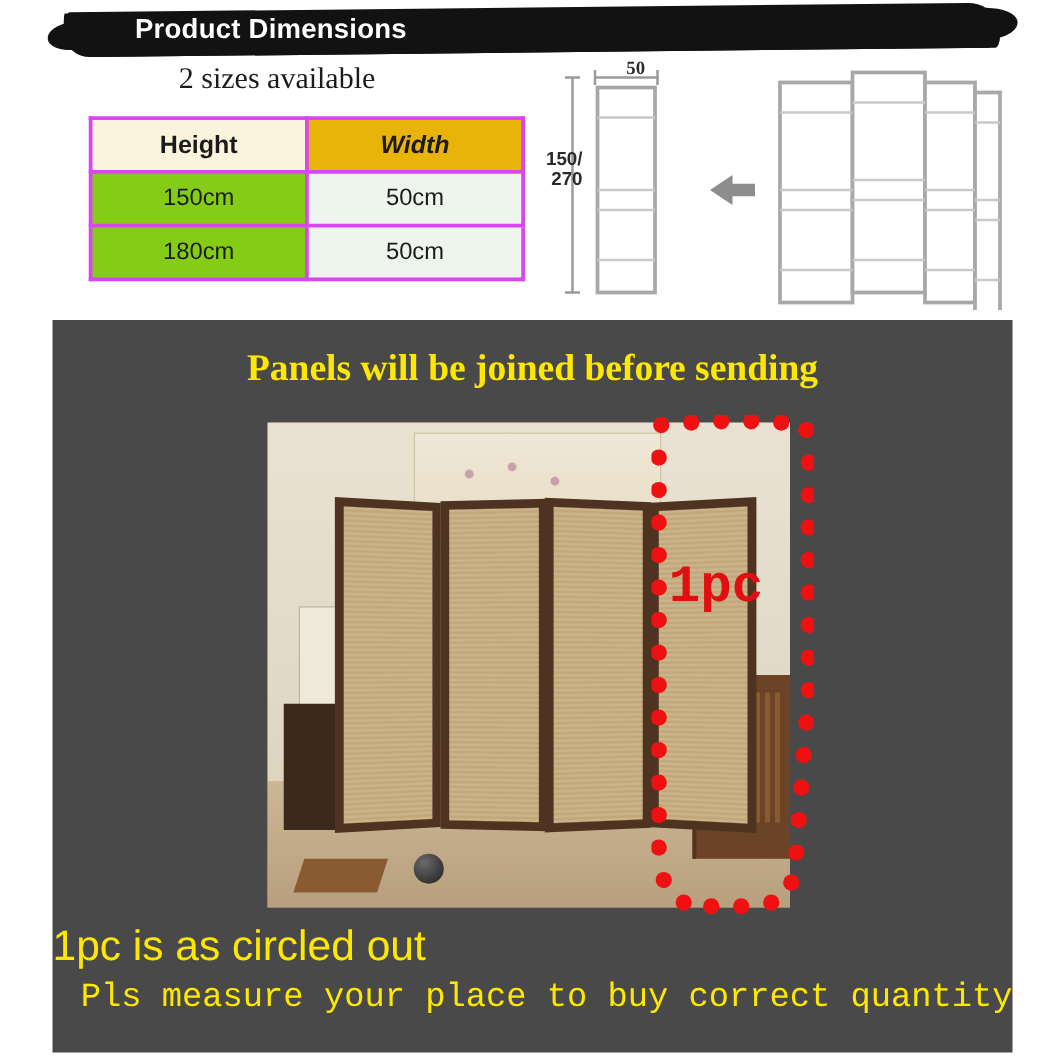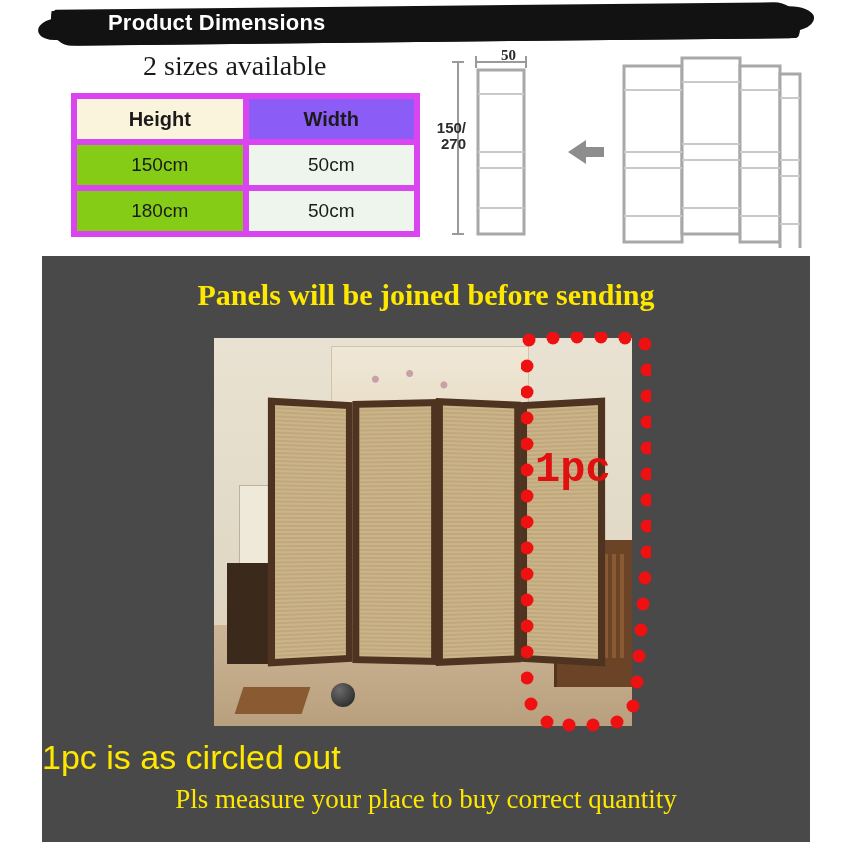--- a/index.html
+++ b/index.html
@@ -66,47 +66,47 @@
     letter-spacing: 0.2px;
     z-index: 3;
     white-space: nowrap;
   }
 
   
   .sizes-heading {
     position: absolute;
     left: 143px;
     top: 50px;
-    font-size: 28px;
+    font-size: 24px;
     color: #1b1b1b;
     font-family: "Liberation Serif", serif;
     white-space: nowrap;
   }
 
   .size-table {
     position: absolute;
     left: 71px;
     top: 93px;
     width: 349px;
     border-collapse: collapse;
     table-layout: fixed;
   }
   .size-table th, .size-table td {
-    border: 6px solid #d946ef;
+    border: 3px solid #d946ef;
     height: 38px;
     text-align: center;
     font-size: 19px;
     color: #1b1b1b;
   }
   .size-table th {
     font-weight: bold;
     font-size: 20px;
   }
   .size-table th.col-height { background: #fbf4dc; }
-  .size-table th.col-width  { background: #8b5cf6; }
+  .size-table th.col-width  { background: #eab308; font-style: italic; }
   .size-table td.col-height { background: #84cc16; }
   .size-table td.col-width  { background: #edf5ec; }
 
   
   .diagram {
     position: absolute;
     left: 428px;
     top: 48px;
     width: 380px;
     height: 200px;
@@ -243,24 +243,24 @@
     width: 100%;
     color: #ffe800;
     font-size: 34px;
     font-family: "Liberation Sans", sans-serif;
   }
   .caption-sub {
     position: absolute;
     left: 0;
     top: 528px;
     width: 100%;
-    text-align: center;
+    text-align: right;
     color: #ffe800;
     font-size: 27px;
-    font-family: Liberation Serif, serif;
+    font-family: Liberation Mono, monospace;
   }
 </style>
 </head>
 <body>
 
 <div class="header-banner">
   <div class="brush-stroke"></div>
   <div class="header-title">Product Dimensions</div>
 </div>
 

